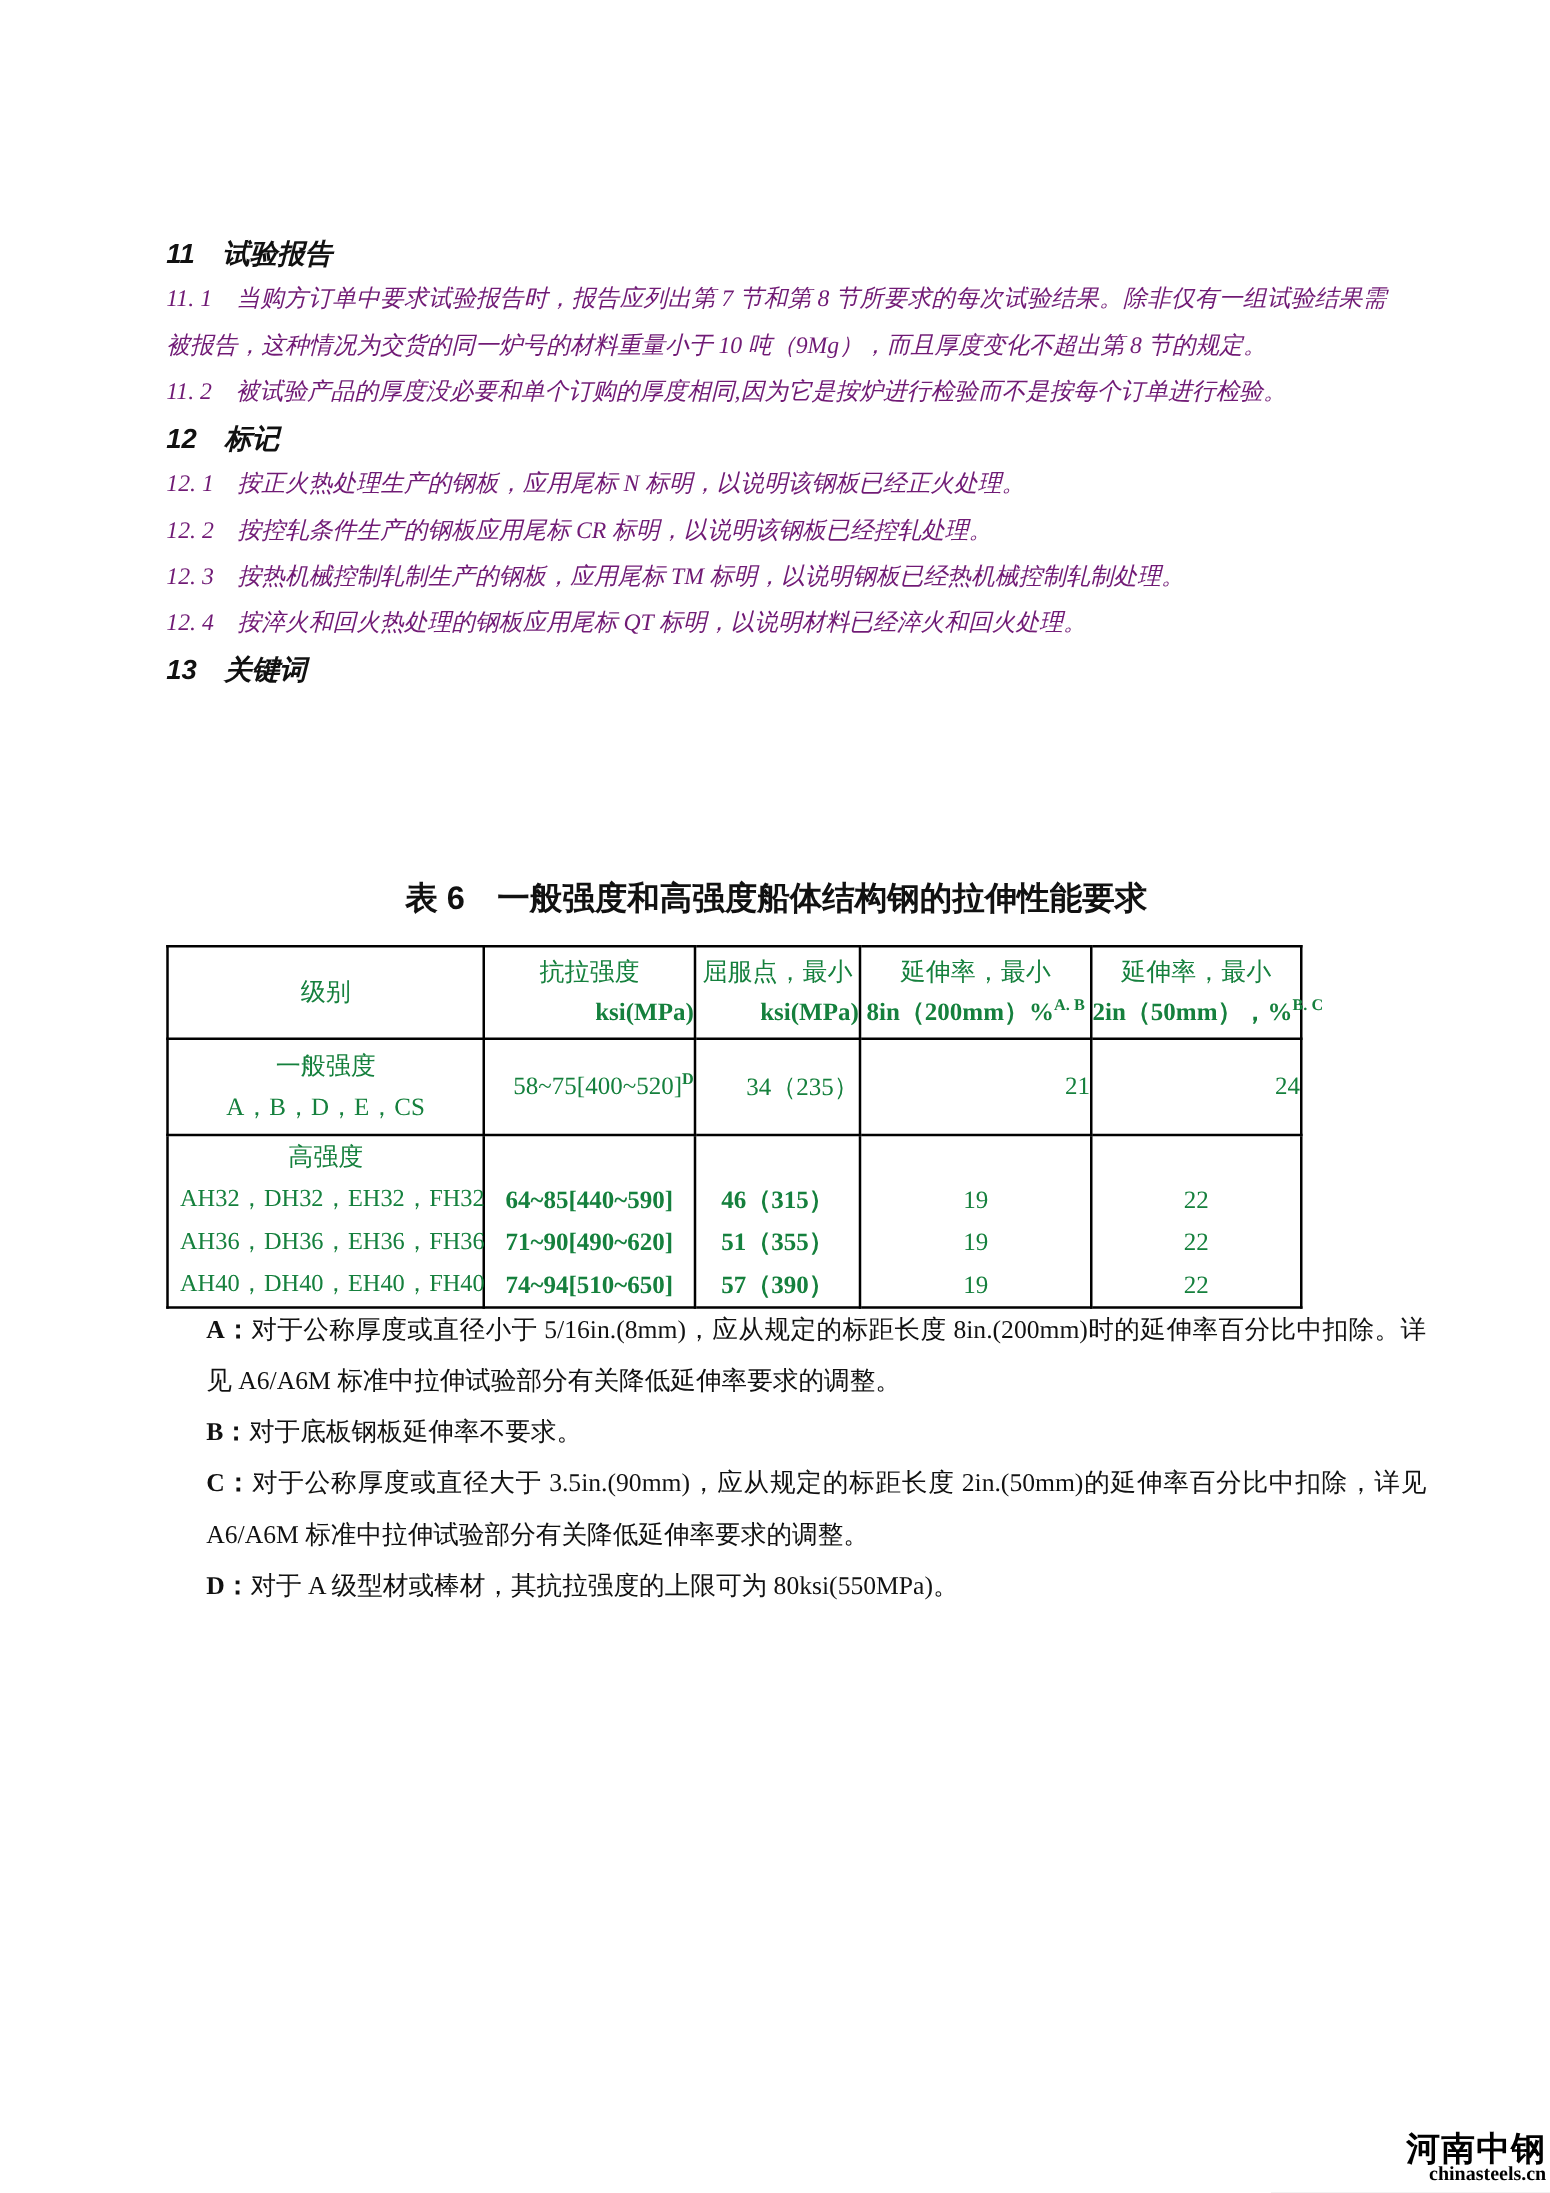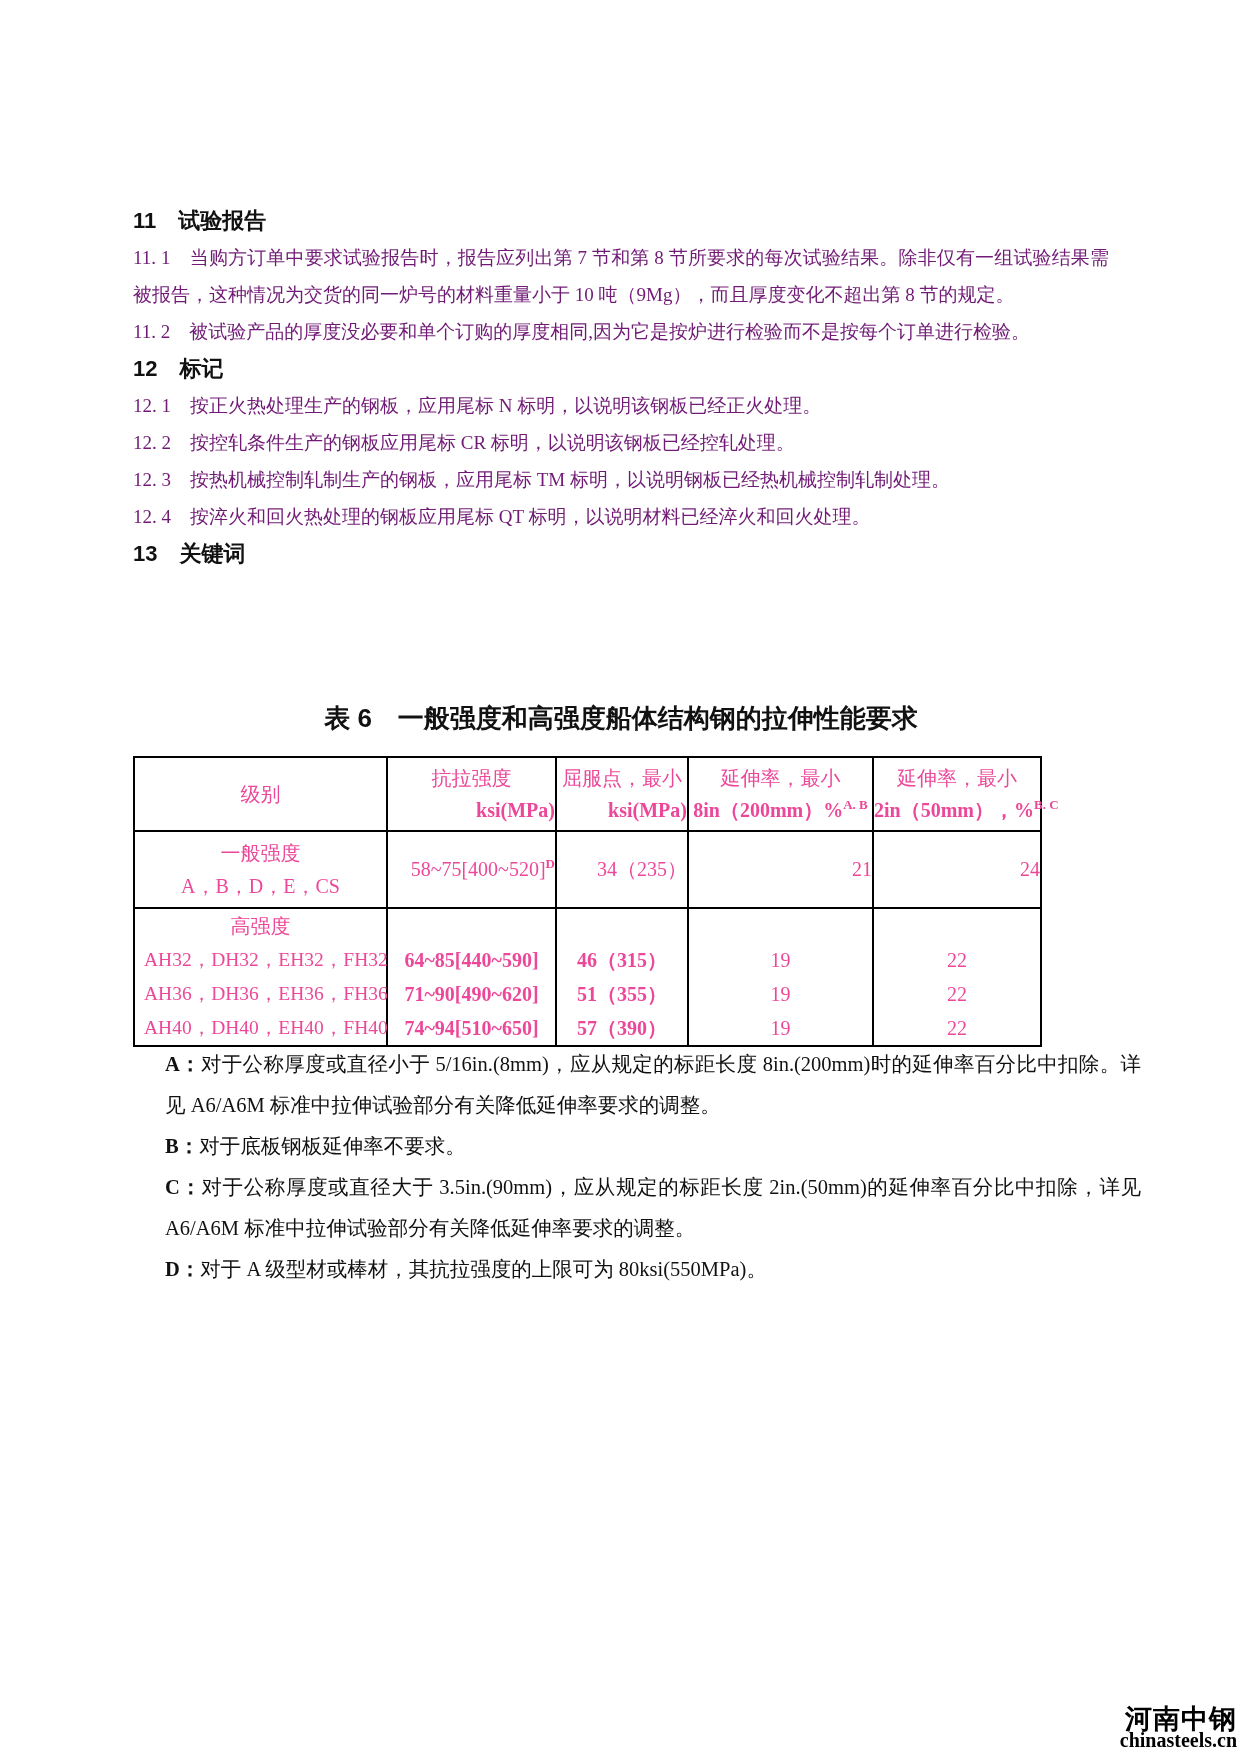--- a/index.html
+++ b/index.html
@@ -2,37 +2,37 @@
 <html><head>
 <meta charset="utf-8">
 <style>
   html,body{margin:0;padding:0;background:#e8e8e8;}
   .page{
     position:relative;width:1240px;height:1754px;background:#ffffff;
     margin:0 auto;overflow:hidden;color:#111;
     font-family:"Liberation Serif","DejaVu Serif",serif;
   }
   
-  .content{position:absolute;left:133px;top:202px;width:976px;}
+  .content{position:absolute;left:133px;top:184px;width:976px;font-style:italic;}
   .sec-heading{
     margin:0;font-family:"Liberation Sans","DejaVu Sans",sans-serif;
     font-weight:bold;font-size:22px;line-height:37px;color:#111;
   }
   .body-para{
     margin:0;font-size:19px;line-height:37px;text-align:justify;color:#701a75;
   }
   
   .table-block{position:absolute;left:133px;top:698px;width:976px;}
   .tbl-title{
     text-align:center;font-family:"Liberation Sans","DejaVu Sans",sans-serif;
     font-weight:bold;font-size:26px;line-height:40px;margin:0 0 18px 0;color:#111;
   }
   table.tbl{
     border-collapse:collapse;table-layout:fixed;width:907px;
-    font-size:20px;color:#ec4899;
+    font-size:20px;color:#15803d;
   }
   table.tbl td,table.tbl th{
     border:2px solid #000;padding:0;font-weight:normal;vertical-align:middle;
   }
   .hcell{display:flex;flex-direction:column;justify-content:center;height:72px;gap:3px;}
   .hline{text-align:center;line-height:29px;white-space:nowrap;}
   .latin{font-weight:bold;text-align:right;}
   sup.supsm{font-size:13px;font-weight:bold;vertical-align:super;line-height:0;}
   .r1{height:75px;}
   .r1-label{display:flex;flex-direction:column;justify-content:center;height:75px;}
@@ -49,21 +49,21 @@
   .fn{margin:0;font-size:20.5px;line-height:41px;text-align:justify;color:#111;}
   .fn-label{font-weight:bold;}
   
   .watermark{position:absolute;right:3px;bottom:5px;text-align:right;color:#000;}
   .wm-cn{
     font-family:Liberation Sans, sans-serif;
     font-weight:bold;font-size:27px;line-height:24px;letter-spacing:1px;
   }
   .wm-en{
     font-family:"Liberation Serif","DejaVu Serif",serif;
-    font-weight:bold;font-size:20px;line-height:18px;letter-spacing:0px;
+    font-weight:bold;font-size:16px;line-height:18px;letter-spacing:0px;
   }
 </style>
 </head>
 <body>
 
 <div class="page">
 
   <div class="content">
     <h3 class="sec-heading">11　试验报告</h3>
     <p class="body-para">11. 1　当购方订单中要求试验报告时，报告应列出第 7 节和第 8 节所要求的每次试验结果。除非仅有一组试验结果需被报告，这种情况为交货的同一炉号的材料重量小于 10 吨（9Mg），而且厚度变化不超出第 8 节的规定。</p>

